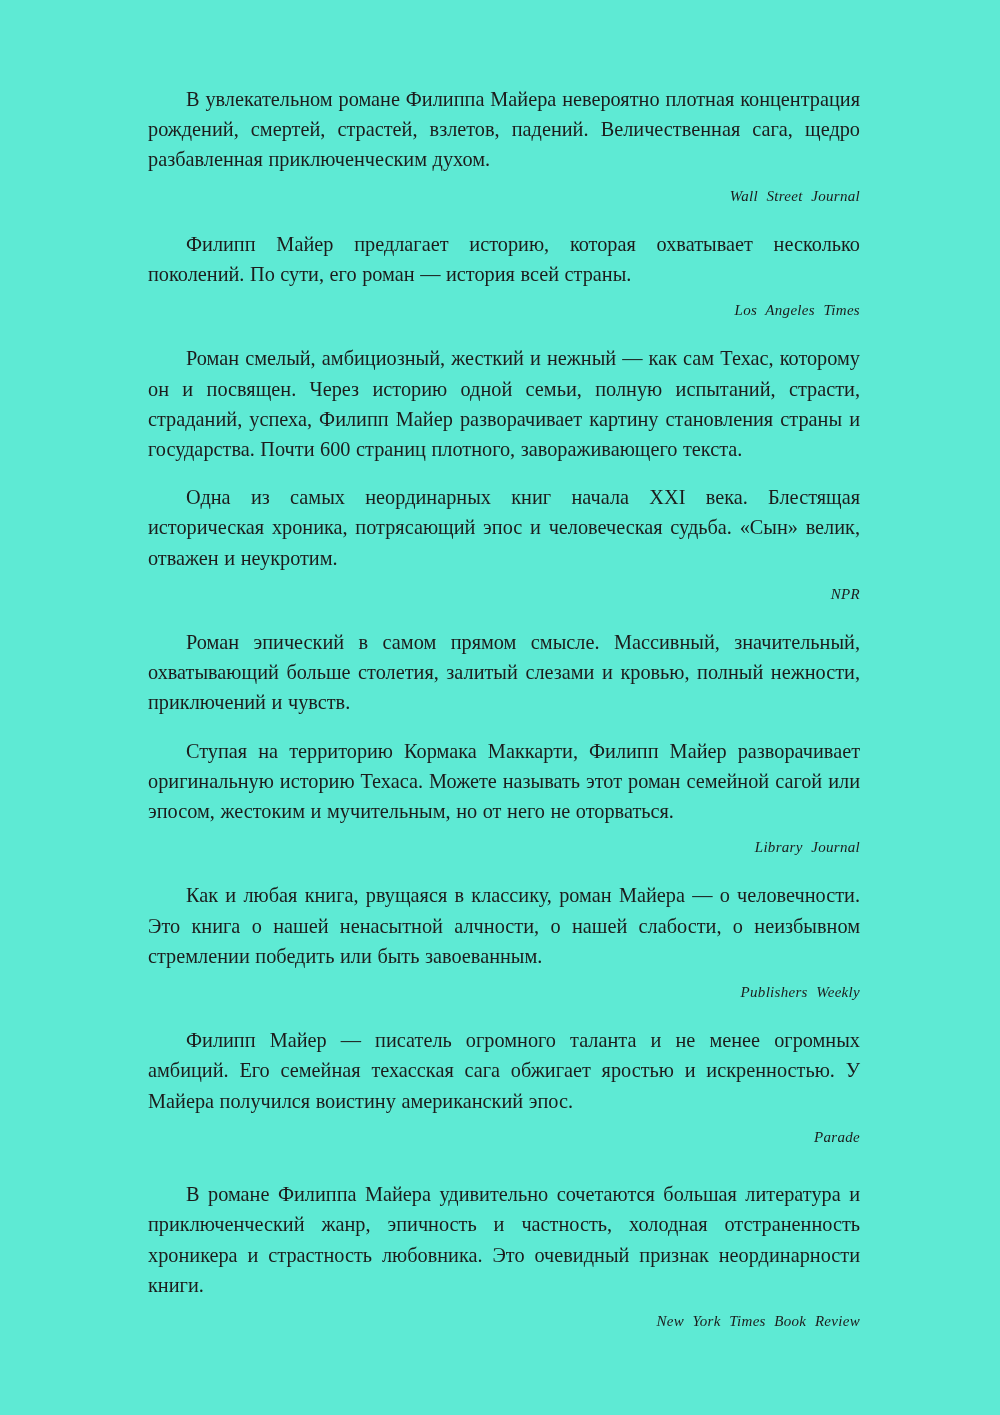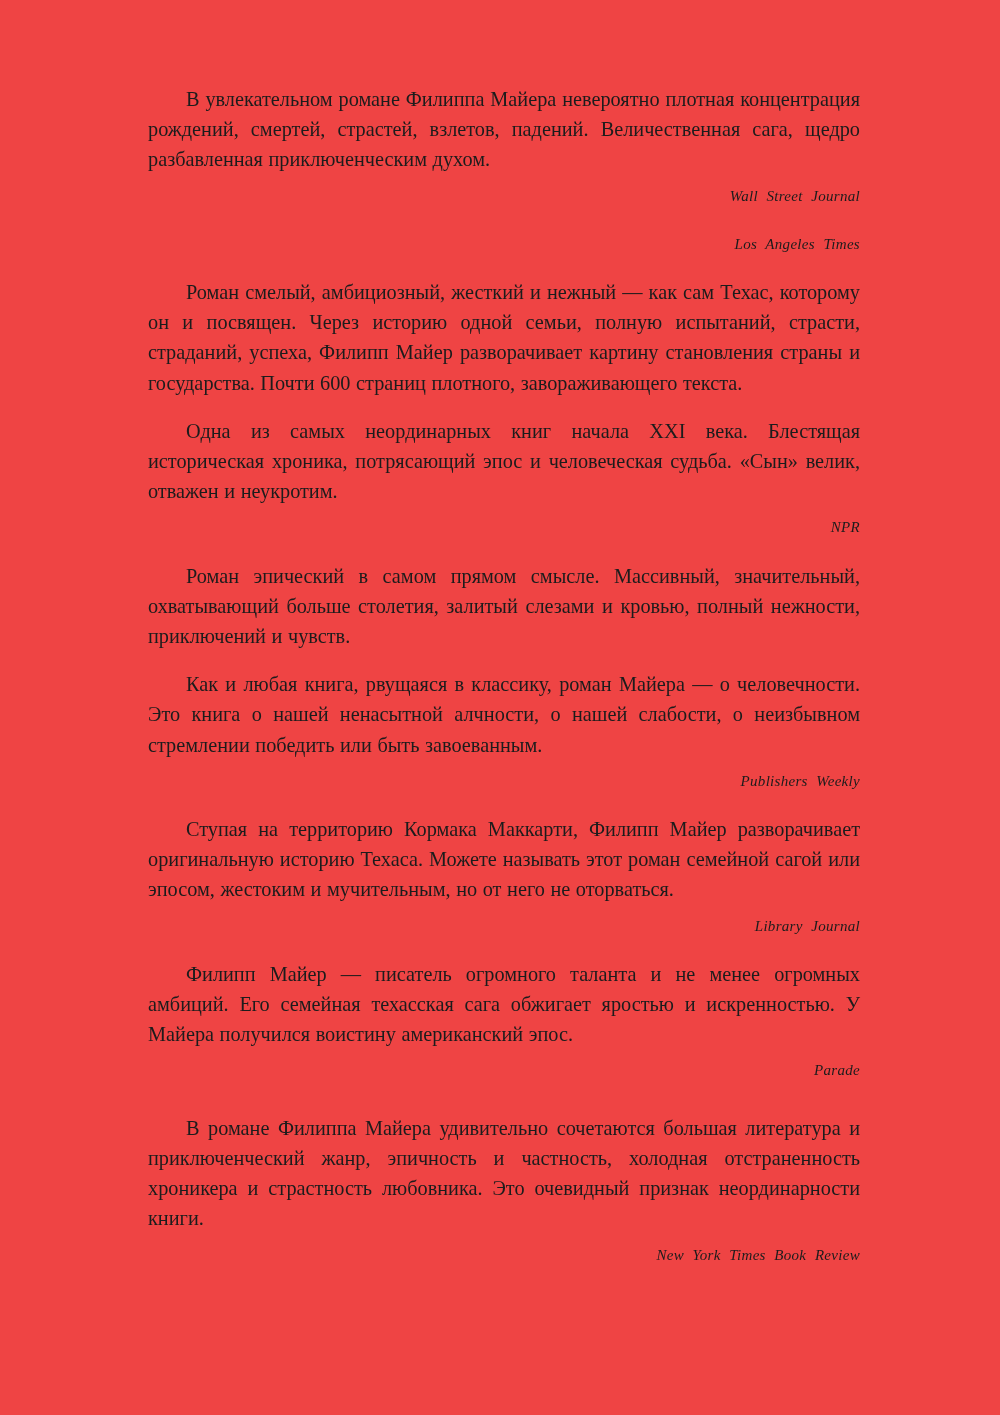--- a/index.html
+++ b/index.html
@@ -16,21 +16,21 @@
     color: #1a1a1a;
     overflow: hidden;
   }
 
   #page {
     position: absolute;
     left: 0;
     top: 0;
     width: 1000px;
     height: 1415px;
-    background: #ef4444;
+    background: #5eead4;
   }
 
   #quote-list {
     position: absolute;
     left: 148px;
     top: 84px;
     width: 712px;
   }
 
   .quote-block {
@@ -70,44 +70,45 @@
 
 <div id="page">
   <div id="quote-list">
 
     <div class="quote-block">
       <p class="quote-text">В увлекательном романе Филиппа Майера невероятно плотная концентрация рождений, смертей, страстей, взлетов, падений. Величественная сага, щедро разбавленная приключенческим духом.</p>
       <p class="quote-source">Wall Street Journal</p>
     </div>
 
     <div class="quote-block">
+      <p class="quote-text">Филипп Майер предлагает историю, которая охватывает несколько поколений. По сути, его роман — история всей страны.</p>
       <p class="quote-source">Los Angeles Times</p>
     </div>
 
     <div class="quote-block">
       <p class="quote-text">Роман смелый, амбициозный, жесткий и нежный — как сам Техас, которому он и посвящен. Через историю одной семьи, полную испытаний, страсти, страданий, успеха, Филипп Майер разворачивает картину становления страны и государства. Почти 600 страниц плотного, завораживающего текста.</p>
     </div>
 
     <div class="quote-block">
       <p class="quote-text">Одна из самых неординарных книг начала XXI века. Блестящая историческая хроника, потрясающий эпос и человеческая судьба. «Сын» велик, отважен и неукротим.</p>
       <p class="quote-source">NPR</p>
     </div>
 
     <div class="quote-block">
       <p class="quote-text">Роман эпический в самом прямом смысле. Массивный, значительный, охватывающий больше столетия, залитый слезами и кровью, полный нежности, приключений и чувств.</p>
     </div>
 
     <div class="quote-block">
-      <p class="quote-text">Как и любая книга, рвущаяся в классику, роман Майера — о человечности. Это книга о нашей ненасытной алчности, о нашей слабости, о неизбывном стремлении победить или быть завоеванным.</p>
-      <p class="quote-source">Publishers Weekly</p>
+      <p class="quote-text">Ступая на территорию Кормака Маккарти, Филипп Майер разворачивает оригинальную историю Техаса. Можете называть этот роман семейной сагой или эпосом, жестоким и мучительным, но от него не оторваться.</p>
+      <p class="quote-source">Library Journal</p>
     </div>
 
     <div class="quote-block">
-      <p class="quote-text">Ступая на территорию Кормака Маккарти, Филипп Майер разворачивает оригинальную историю Техаса. Можете называть этот роман семейной сагой или эпосом, жестоким и мучительным, но от него не оторваться.</p>
-      <p class="quote-source">Library Journal</p>
+      <p class="quote-text">Как и любая книга, рвущаяся в классику, роман Майера — о человечности. Это книга о нашей ненасытной алчности, о нашей слабости, о неизбывном стремлении победить или быть завоеванным.</p>
+      <p class="quote-source">Publishers Weekly</p>
     </div>
 
     <div class="quote-block gap-large">
       <p class="quote-text">Филипп Майер — писатель огромного таланта и не менее огромных амбиций. Его семейная техасская сага обжигает яростью и искренностью. У Майера получился воистину американский эпос.</p>
       <p class="quote-source">Parade</p>
     </div>
 
     <div class="quote-block">
       <p class="quote-text">В романе Филиппа Майера удивительно сочетаются большая литература и приключенческий жанр, эпичность и частность, холодная отстраненность хроникера и страстность любовника. Это очевидный признак неординарности книги.</p>
       <p class="quote-source">New York Times Book Review</p>

